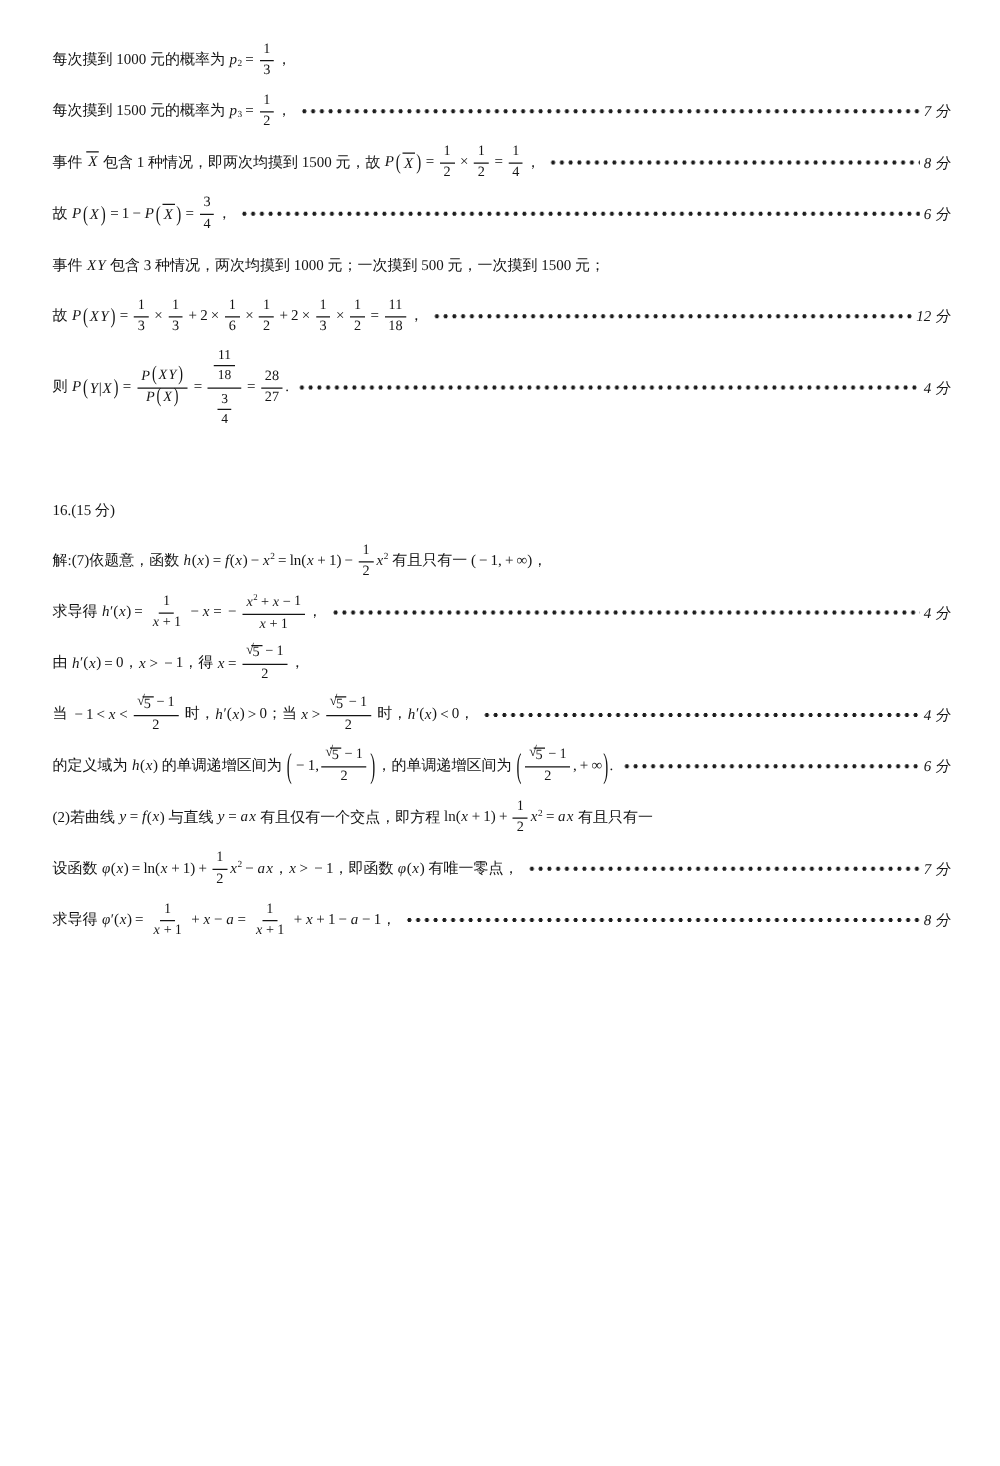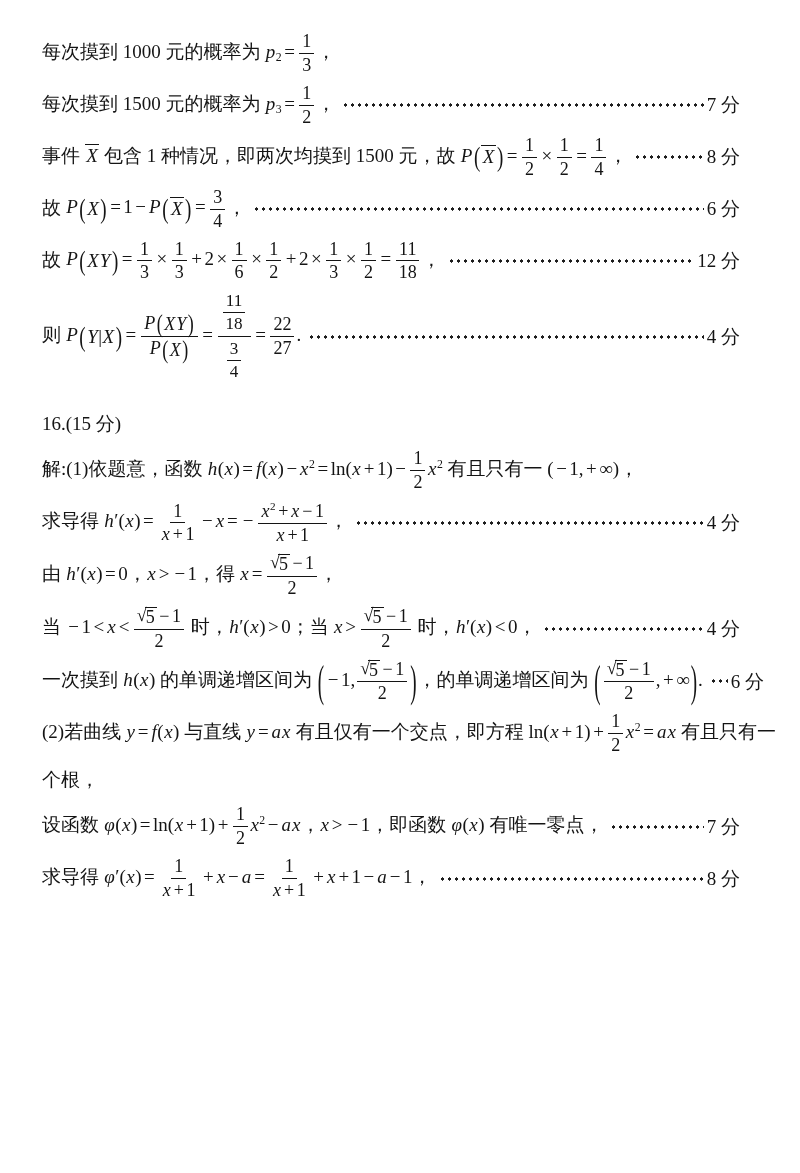--- a/index.html
+++ b/index.html
@@ -4,31 +4,31 @@
 <style>
   * { box-sizing: border-box; }
   html, body { margin: 0; padding: 0; background: #ffffff; }
   body {
     width: 800px;
     min-height: 1173px;
     font-family: "Liberation Serif", "DejaVu Serif", serif;
     color: #141414;
   }
   #doc {
-    padding: 24px 60px 16px 42px;
-    font-size: 19px;
+    padding: 24px 40px 16px 42px;
+    font-size: 12px;
     line-height: 1.25;
   }
   .line {
     display: flex;
     align-items: center;
     margin: 7px 0;
     min-height: 34px;
   }
-  .line.gap { margin-top: 24px; }
+  .line.gap { margin-top: 48px; }
   .content { white-space: nowrap; }
   .math { font-family: "Liberation Serif", "DejaVu Serif", serif; }
   .math i { font-style: italic; padding: 0 0.5px; }
   .op { padding: 0 2.5px; }
   .sup { font-size: 0.62em; vertical-align: 0.6em; }
   .sub { font-size: 0.62em; vertical-align: -0.25em; }
   .frac {
     display: inline-flex;
     flex-direction: column;
     align-items: center;
@@ -50,21 +50,21 @@
     flex: 1 1 auto;
     min-width: 18px;
     height: 16px;
     margin: 0 3px 0 7px;
     align-self: center;
     background-image: radial-gradient(circle, #1c1c1c 1.45px, transparent 1.8px);
     background-size: 7px 16px;
     background-repeat: repeat-x;
     background-position: 0 center;
   }
-  .score { white-space: nowrap; }
+  .score { white-space: nowrap; font-style: italic; }
 </style>
 </head>
 <body>
 
 <div id="doc">
     <div class="line">
       <span class="content"><span>每次摸到 1000 元的概率为 </span><span class="math"><span><i>p</i></span><span class="sub"><span>2</span></span><span><span class="op">=</span></span><span class="frac">
             <span class="num"><span>1</span></span>
             <span class="den"><span>3</span></span>
           </span></span><span>，</span></span>
@@ -105,20 +105,23 @@
             <span><span class="over"><span><i>X</i></span></span></span>
             <span class="pg" style="--s: 1.45;">)</span>
           </span><span><span class="op">=</span></span><span class="frac">
             <span class="num"><span>3</span></span>
             <span class="den"><span>4</span></span>
           </span></span><span>，</span></span>
       <span class="leader"></span>
       <span class="score">6 分</span>
     </div>
     <div class="line">
+      <span class="content"><span>事件 </span><span class="math"><span><i>X</i><i>Y</i></span></span><span> 包含 3 种情况，两次均摸到 1000 元；一次摸到 500 元，一次摸到 1500 元；</span></span>
+    </div>
+    <div class="line">
       <span class="content"><span>故 </span><span class="math"><span><i>P</i></span><span class="bigp">
             <span class="pg" style="--s: 1.45;">(</span>
             <span><span><i>X</i><i>Y</i></span></span>
             <span class="pg" style="--s: 1.45;">)</span>
           </span><span><span class="op">=</span></span><span class="frac">
             <span class="num"><span>1</span></span>
             <span class="den"><span>3</span></span>
           </span><span><span class="op">×</span></span><span class="frac">
             <span class="num"><span>1</span></span>
             <span class="den"><span>3</span></span>
@@ -160,31 +163,31 @@
           </span><span><span class="op">=</span></span><span class="frac">
             <span class="num"><span class="frac">
                 <span class="num"><span>11</span></span>
                 <span class="den"><span>18</span></span>
               </span></span>
             <span class="den"><span class="frac">
                 <span class="num"><span>3</span></span>
                 <span class="den"><span>4</span></span>
               </span></span>
           </span><span><span class="op">=</span></span><span class="frac">
-            <span class="num"><span>22</span></span>
+            <span class="num"><span>28</span></span>
             <span class="den"><span>27</span></span>
           </span></span><span>.</span></span>
       <span class="leader"></span>
       <span class="score">4 分</span>
     </div>
     <div class="line gap">
       <span class="content"><span>16.(15 分)</span></span>
     </div>
     <div class="line">
-      <span class="content"><span>解:(1)依题意，函数 </span><span class="math"><span><i>h</i>(<i>x</i>)<span class="op">=</span><i>f</i>(<i>x</i>)<span class="op">−</span><i>x</i></span><span class="sup"><span>2</span></span><span><span class="op">=</span>ln(<i>x</i><span class="op">+</span>1)<span class="op">−</span></span><span class="frac">
+      <span class="content"><span>解:(7)依题意，函数 </span><span class="math"><span><i>h</i>(<i>x</i>)<span class="op">=</span><i>f</i>(<i>x</i>)<span class="op">−</span><i>x</i></span><span class="sup"><span>2</span></span><span><span class="op">=</span>ln(<i>x</i><span class="op">+</span>1)<span class="op">−</span></span><span class="frac">
             <span class="num"><span>1</span></span>
             <span class="den"><span>2</span></span>
           </span><span><i>x</i></span><span class="sup"><span>2</span></span></span><span> 有且只有一 </span><span class="math"><span>(<span class="op">−</span>1,<span class="op">+</span>∞)</span></span><span>，</span></span>
     </div>
     <div class="line">
       <span class="content"><span>求导得 </span><span class="math"><span><i>h</i>′(<i>x</i>)<span class="op">=</span></span><span class="frac">
             <span class="num"><span>1</span></span>
             <span class="den"><span><i>x</i><span class="op">+</span>1</span></span>
           </span><span><span class="op">−</span><i>x</i><span class="op">=</span><span class="op">−</span></span><span class="frac">
             <span class="num"><span><i>x</i></span><span class="sup"><span>2</span></span><span><span class="op">+</span><i>x</i><span class="op">−</span>1</span></span>
@@ -213,21 +216,21 @@
             <span class="num"><span class="sqrt">
                 <span class="rad">√</span>
                 <span class="rbody"><span>5</span></span>
               </span><span><span class="op">−</span>1</span></span>
             <span class="den"><span>2</span></span>
           </span></span><span> 时，</span><span class="math"><span><i>h</i>′(<i>x</i>)<span class="op">&lt;</span>0</span></span><span>，</span></span>
       <span class="leader"></span>
       <span class="score">4 分</span>
     </div>
     <div class="line">
-      <span class="content"><span>一次摸到 </span><span class="math"><span><i>h</i>(<i>x</i>)</span></span><span> 的单调递增区间为 </span><span class="math"><span class="bigp">
+      <span class="content"><span>的定义域为 </span><span class="math"><span><i>h</i>(<i>x</i>)</span></span><span> 的单调递增区间为 </span><span class="math"><span class="bigp">
             <span class="pg" style="--s: 2.3;">(</span>
             <span><span><span class="op">−</span>1,</span><span class="frac">
                 <span class="num"><span class="sqrt">
                     <span class="rad">√</span>
                     <span class="rbody"><span>5</span></span>
                   </span><span><span class="op">−</span>1</span></span>
                 <span class="den"><span>2</span></span>
               </span></span>
             <span class="pg" style="--s: 2.3;">)</span>
           </span></span><span>，的单调递增区间为 </span><span class="math"><span class="bigp">
@@ -244,23 +247,20 @@
       <span class="leader"></span>
       <span class="score">6 分</span>
     </div>
     <div class="line">
       <span class="content"><span>(2)若曲线 </span><span class="math"><span><i>y</i><span class="op">=</span><i>f</i>(<i>x</i>)</span></span><span> 与直线 </span><span class="math"><span><i>y</i><span class="op">=</span><i>a</i><i>x</i></span></span><span> 有且仅有一个交点，即方程 </span><span class="math"><span>ln(<i>x</i><span class="op">+</span>1)<span class="op">+</span></span><span class="frac">
             <span class="num"><span>1</span></span>
             <span class="den"><span>2</span></span>
           </span><span><i>x</i></span><span class="sup"><span>2</span></span><span><span class="op">=</span><i>a</i><i>x</i></span></span><span> 有且只有一</span></span>
     </div>
     <div class="line">
-      <span class="content"><span>个根，</span></span>
-    </div>
-    <div class="line">
       <span class="content"><span>设函数 </span><span class="math"><span><i>φ</i>(<i>x</i>)<span class="op">=</span>ln(<i>x</i><span class="op">+</span>1)<span class="op">+</span></span><span class="frac">
             <span class="num"><span>1</span></span>
             <span class="den"><span>2</span></span>
           </span><span><i>x</i></span><span class="sup"><span>2</span></span><span><span class="op">−</span><i>a</i><i>x</i></span></span><span>，</span><span class="math"><span><i>x</i><span class="op">&gt;</span><span class="op">−</span>1</span></span><span>，即函数 </span><span class="math"><span><i>φ</i>(<i>x</i>)</span></span><span> 有唯一零点，</span></span>
       <span class="leader"></span>
       <span class="score">7 分</span>
     </div>
     <div class="line">
       <span class="content"><span>求导得 </span><span class="math"><span><i>φ</i>′(<i>x</i>)<span class="op">=</span></span><span class="frac">
             <span class="num"><span>1</span></span>

